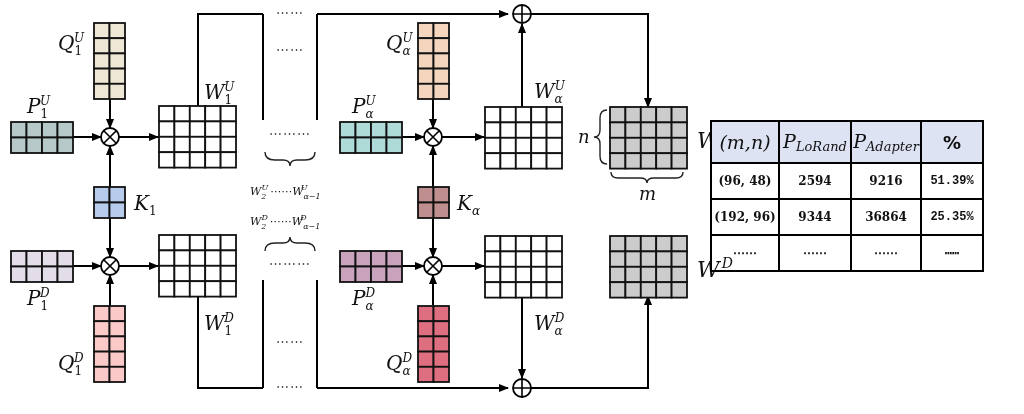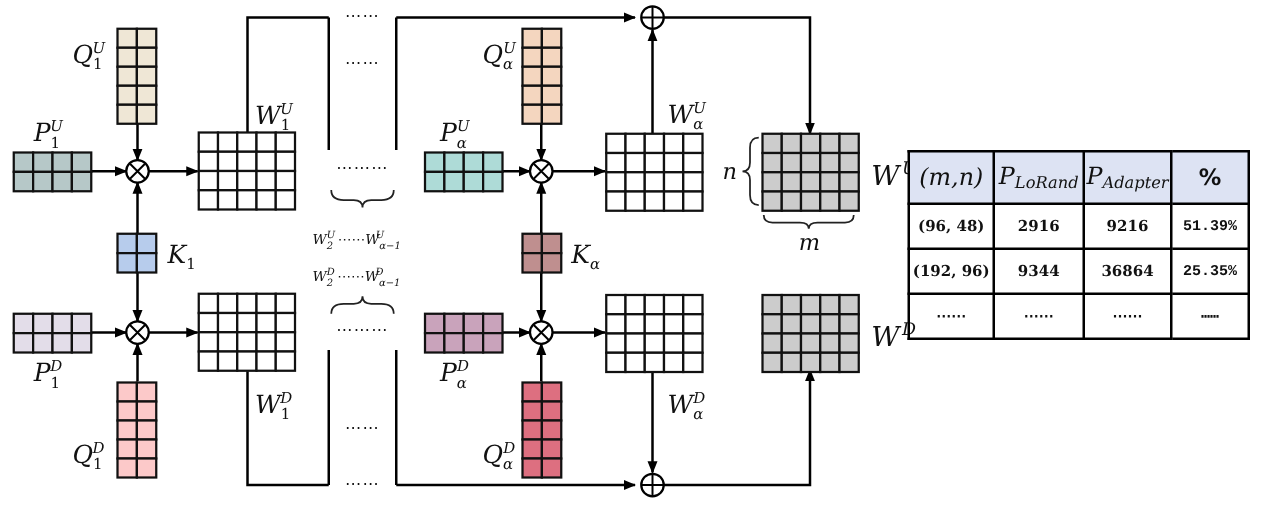--- a/index.html
+++ b/index.html
@@ -2,21 +2,21 @@
 <html><head>
 <meta charset="utf-8">
 <style>
   html, body { margin: 0; padding: 0; background: #ffffff; }
   body { width: 1024px; height: 414px; position: relative; overflow: hidden;
          font-family: "DejaVu Serif", serif; }
   #diagram { position: absolute; left: 0; top: 0; }
   .lbl { font-family: "DejaVu Serif", serif; font-style: italic; fill: #111; }
   .upright { font-style: normal; }
   .dots { font-family: "DejaVu Serif", serif; fill: #111; font-size: 13px; letter-spacing: 1px; }
-  #param-table { position: absolute; left: 726px; top: 120px; border-collapse: collapse;
+  #param-table { position: absolute; left: 710px; top: 120px; border-collapse: collapse;
                  font-family: "DejaVu Serif", serif; color: #111; border: 2px solid #000; padding-left: 30px; }
   #param-table th, #param-table td { border: 2px solid #000; text-align: center; padding: 0; }
   #param-table th { background: #dde3f3; height: 40px; font-weight: normal; font-style: italic; font-size: 19px; }
   #param-table td { height: 34px; font-size: 12px; font-weight: bold; }
   #param-table td.pct { font-weight: bold; font-family: Liberation Mono, monospace; font-size: 12px; }
   #param-table th.pct-h { font-style: normal; font-weight: bold; font-family: "DejaVu Sans", sans-serif; font-size: 18px; }
   .c0 { width: 66px; } .c1 { width: 70px; } .c2 { width: 68px; } .c3 { width: 60px; }
   .hsub { font-size: 13px; vertical-align: -3px; }
 </style>
 </head>
@@ -381,21 +381,21 @@
     <tr>
       <th class="c0">(m,n)</th>
       <th class="c1"><span>P</span><span class="hsub">LoRand</span></th>
       <th class="c2"><span>P</span><span class="hsub">Adapter</span></th>
       <th class="c3 pct-h">%</th>
     </tr>
   </thead>
   <tbody>
     <tr>
       <td>(96, 48)</td>
-      <td>2916</td>
+      <td>2594</td>
       <td>9216</td>
       <td class="pct">51.39%</td>
     </tr>
     <tr>
       <td>(192, 96)</td>
       <td>9344</td>
       <td>36864</td>
       <td class="pct">25.35%</td>
     </tr>
     <tr>

